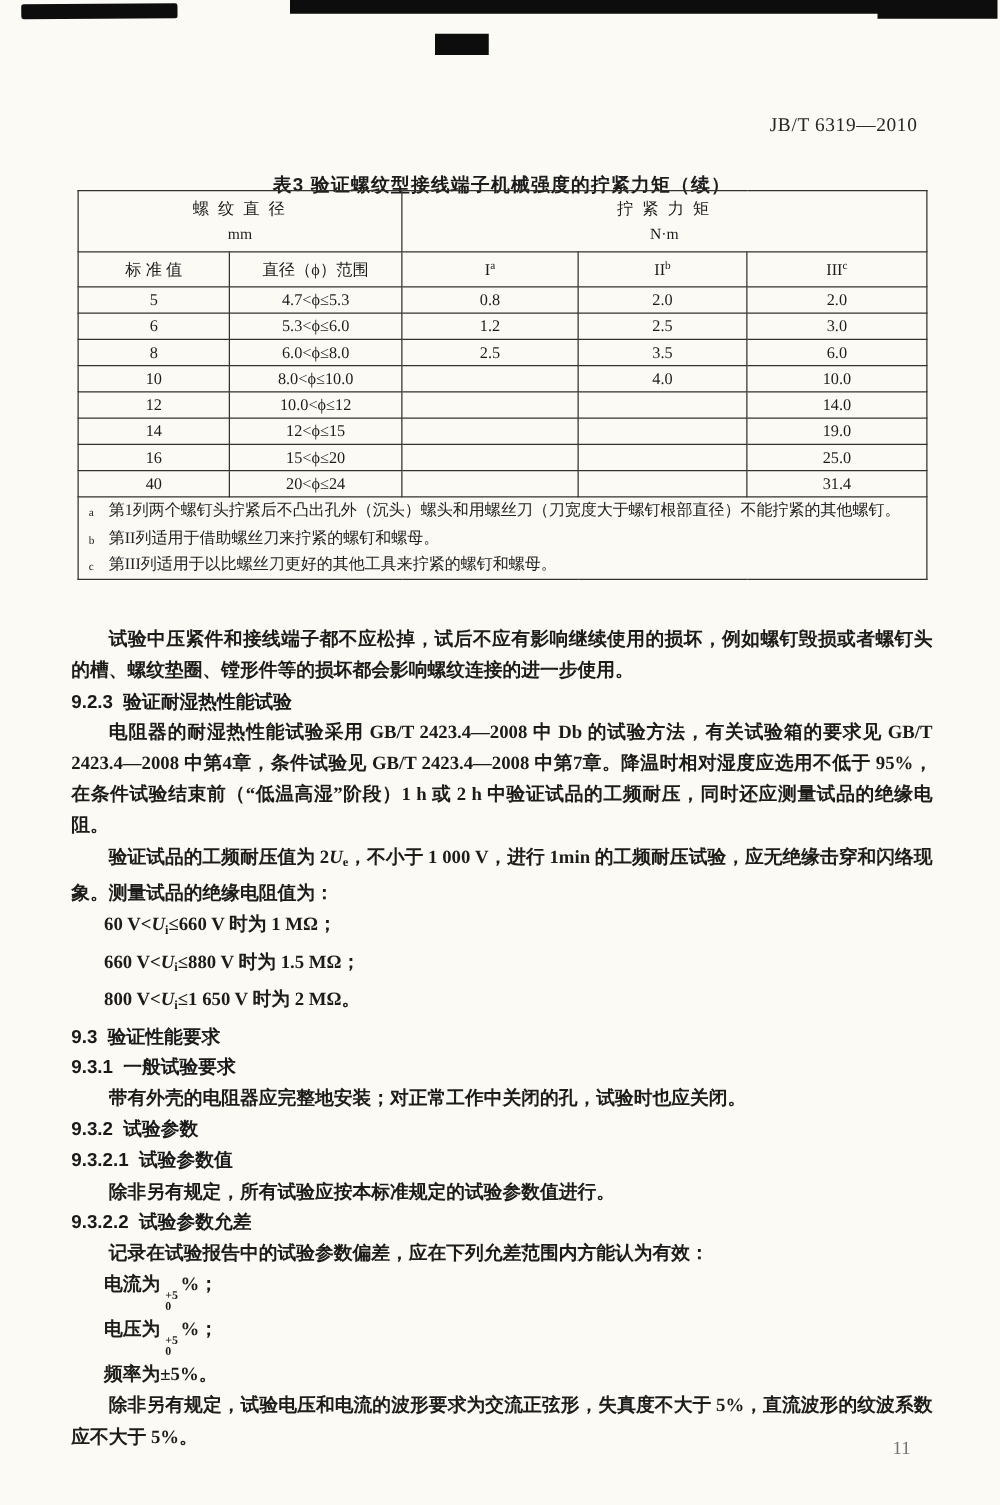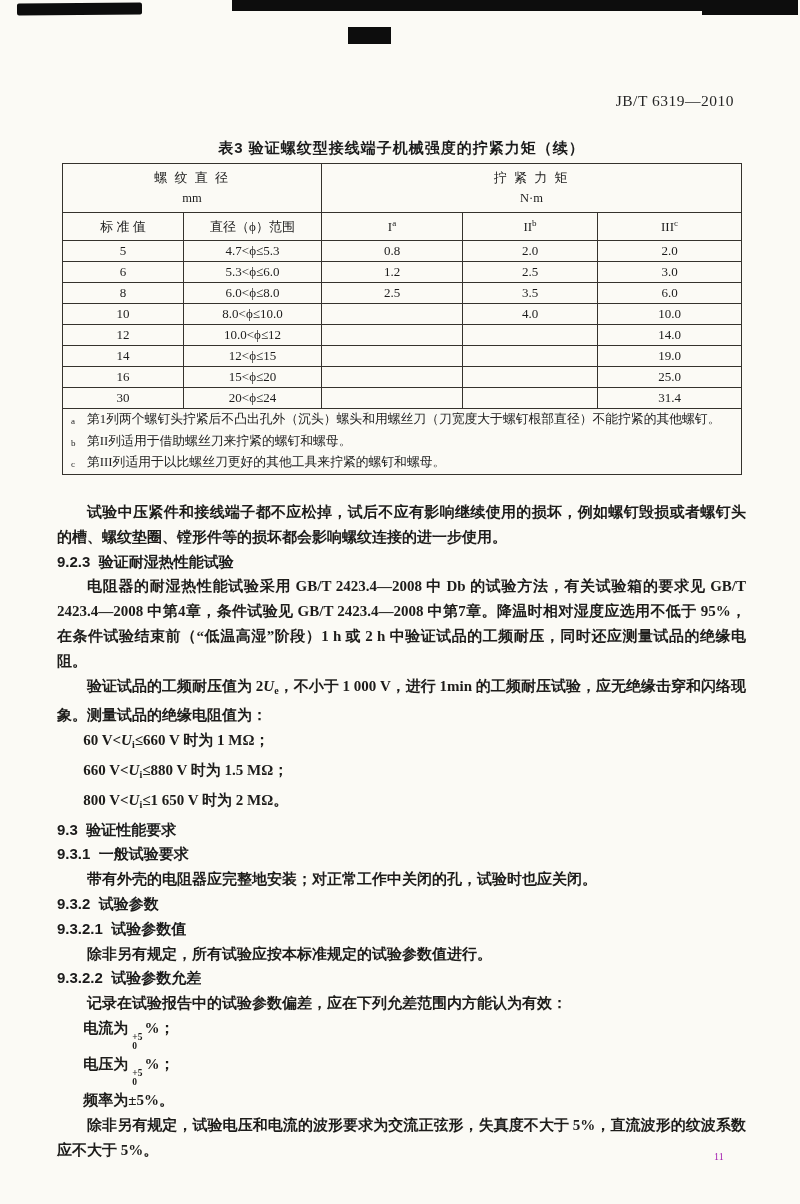--- a/index.html
+++ b/index.html
@@ -12,21 +12,21 @@
   .std-num{
     position:absolute;top:92px;right:66px;
     font-size:15.5px;letter-spacing:.5px;color:#262626;
   }
   .tbl-title{
     position:absolute;top:139px;left:62px;width:679px;text-align:center;
     font-family:"Liberation Sans","DejaVu Sans",sans-serif;
     font-weight:bold;font-size:15px;color:#1c1c1c;letter-spacing:1px;
   }
   table.main{
-    position:absolute;left:62px;top:163px;width:679px;
+    position:absolute;left:62px;top:152px;width:679px;
     border-collapse:collapse;table-layout:fixed;font-family:Liberation Serif, serif;
   }
   table.main td,table.main th{
     border:1px solid #35322d;font-weight:normal;
     text-align:center;vertical-align:middle;
     font-size:13px;color:#1c1c1c;padding:0;
   }
   th.grp{height:48px;font-size:13.5px;line-height:21px;letter-spacing:2px;}
   th.grp .unit{letter-spacing:0;font-size:12.5px;}
   th.sub{height:27px;font-size:13.5px;margin-left:42px;}
@@ -47,21 +47,21 @@
     font-family:"Liberation Sans","DejaVu Sans",sans-serif;
     white-space:pre-wrap;color:#1a1a1a;
   }
   .var{font-style:italic;font-family:"Liberation Serif",serif;}
   sub.vs{font-size:10px;vertical-align:-3px;}
   .tol{
     display:inline-flex;flex-direction:column;align-items:flex-start;
     vertical-align:-7px;font-size:9.5px;line-height:9.5px;
     margin:0 2px 0 4px;font-family:"Liberation Serif",serif;
   }
-  .pagenum{position:absolute;top:1151px;left:714px;font-size:10px;color:#a21caf;}
+  .pagenum{position:absolute;top:1151px;left:714px;font-size:15px;color:#737373;}
 </style>
 </head>
 <body>
 
 <div class="artifact" style="left:17px;top:3px;width:125px;height:12px;border-radius:2px;transform:rotate(-.4deg);"></div>
 <div class="artifact" style="left:232px;top:0;width:565px;height:11px;"></div>
 <div class="artifact" style="left:702px;top:0;width:96px;height:15px;"></div>
 <div class="artifact" style="left:348px;top:27px;width:43px;height:17px;"></div>
 
 <div class="std-num">JB/T 6319—2010</div>
@@ -144,21 +144,21 @@
     <td class="data">19.0</td>
   </tr>
   <tr>
     <td class="data">16</td>
     <td class="data">15&lt;ϕ≤20</td>
     <td class="data"></td>
     <td class="data"></td>
     <td class="data">25.0</td>
   </tr>
   <tr>
-    <td class="data">30</td>
+    <td class="data">40</td>
     <td class="data">20&lt;ϕ≤24</td>
     <td class="data"></td>
     <td class="data"></td>
     <td class="data">31.4</td>
   </tr>
 
   <tr>
     <td class="fncell" colspan="5">
       <div class="fnote">
         <sup>a</sup>

